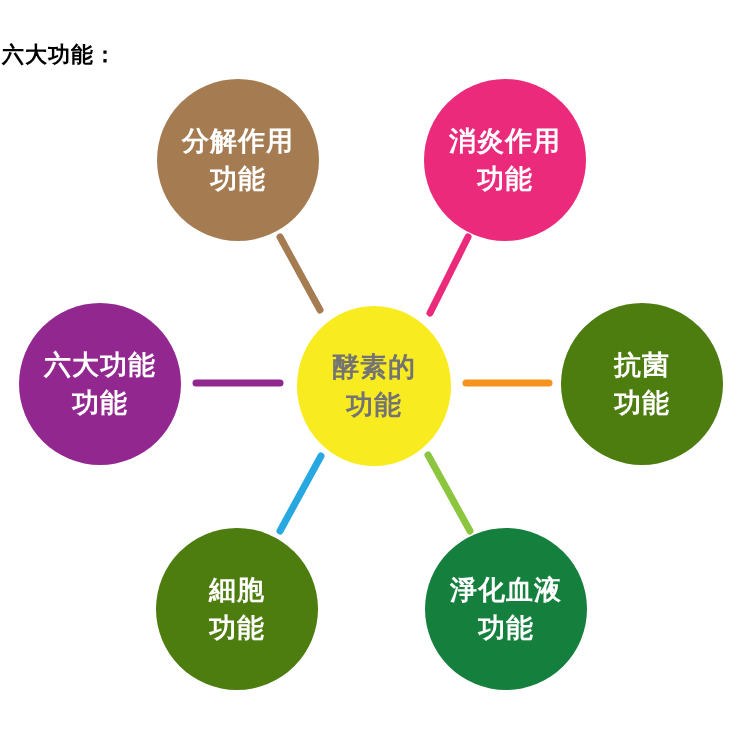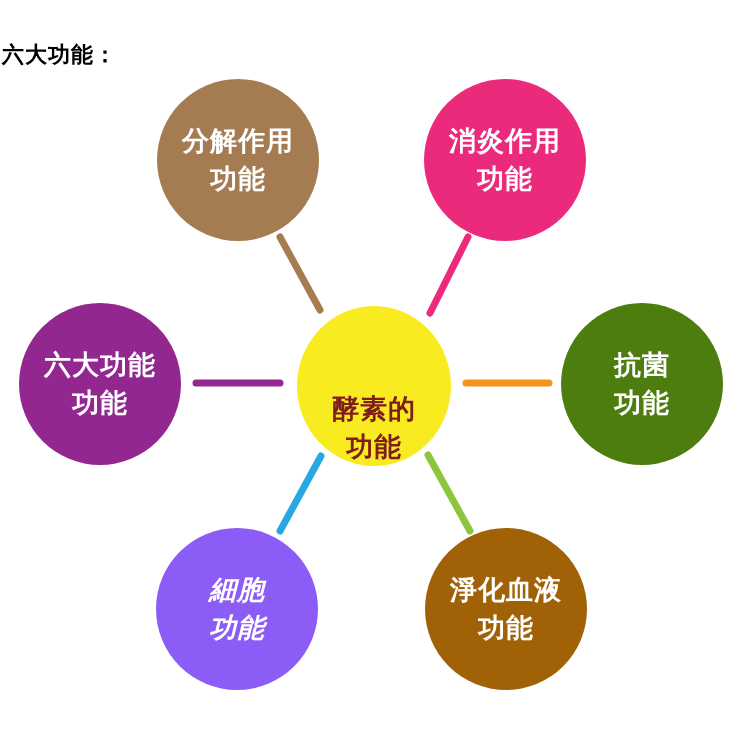--- a/index.html
+++ b/index.html
@@ -3,21 +3,21 @@
   <meta charset="utf-8">
   <style>
     html, body { margin:0; padding:0; background:#ffffff; }
     body { width:745px; height:745px; position:relative; overflow:hidden;
            font-family: "DejaVu Sans", "Liberation Sans", sans-serif; }
     .title { position:absolute; left:2px; top:40px; font-size:22px; font-weight:bold; color:#000; letter-spacing:1px; }
     svg.lines { position:absolute; left:0; top:0; }
     .node { position:absolute; border-radius:50%; display:flex; flex-direction:column;
             align-items:center; justify-content:center; text-align:center;
             color:#ffffff; font-weight:bold; font-size:27px; line-height:38px; letter-spacing:1px; }
-    .node.center { color:#7f1d1d;justify-content:flex-end; }
+    .node.center { color:#737373; }
     .node span { display:block; white-space:nowrap; }
   </style>
 </head>
 <body>
 
 <div class="title">六大功能：</div>
 
 <svg class="lines" width="745" height="745">
   <line x1="280" y1="237" x2="320" y2="310" stroke="#A57C52" stroke-width="7" stroke-linecap="round"></line>
   <line x1="468" y1="237" x2="430" y2="313" stroke="#EC2A7C" stroke-width="7" stroke-linecap="round"></line>
@@ -45,21 +45,21 @@
 <div class="node center" style="left:297px;top:306px;width:154px;height:160px;background:#F8EC21;">
   <span>酵素的</span>
   <span>功能</span>
 </div>
 
 <div class="node" style="left:561px;top:303px;width:162px;height:162px;background:#4d7c0f;">
   <span>抗菌</span>
   <span>功能</span>
 </div>
 
-<div class="node" style="left:156px;top:528px;width:162px;height:162px;background:#8b5cf6;font-style:italic;">
+<div class="node" style="left:156px;top:528px;width:162px;height:162px;background:#4d7c0f;">
   <span>細胞</span>
   <span>功能</span>
 </div>
 
-<div class="node" style="left:425px;top:528px;width:162px;height:162px;background:#a16207;align-items:center;">
+<div class="node" style="left:425px;top:528px;width:162px;height:162px;background:#15803d;align-items:center;">
   <span>淨化血液</span>
   <span>功能</span>
 </div>
 
 </body></html>

